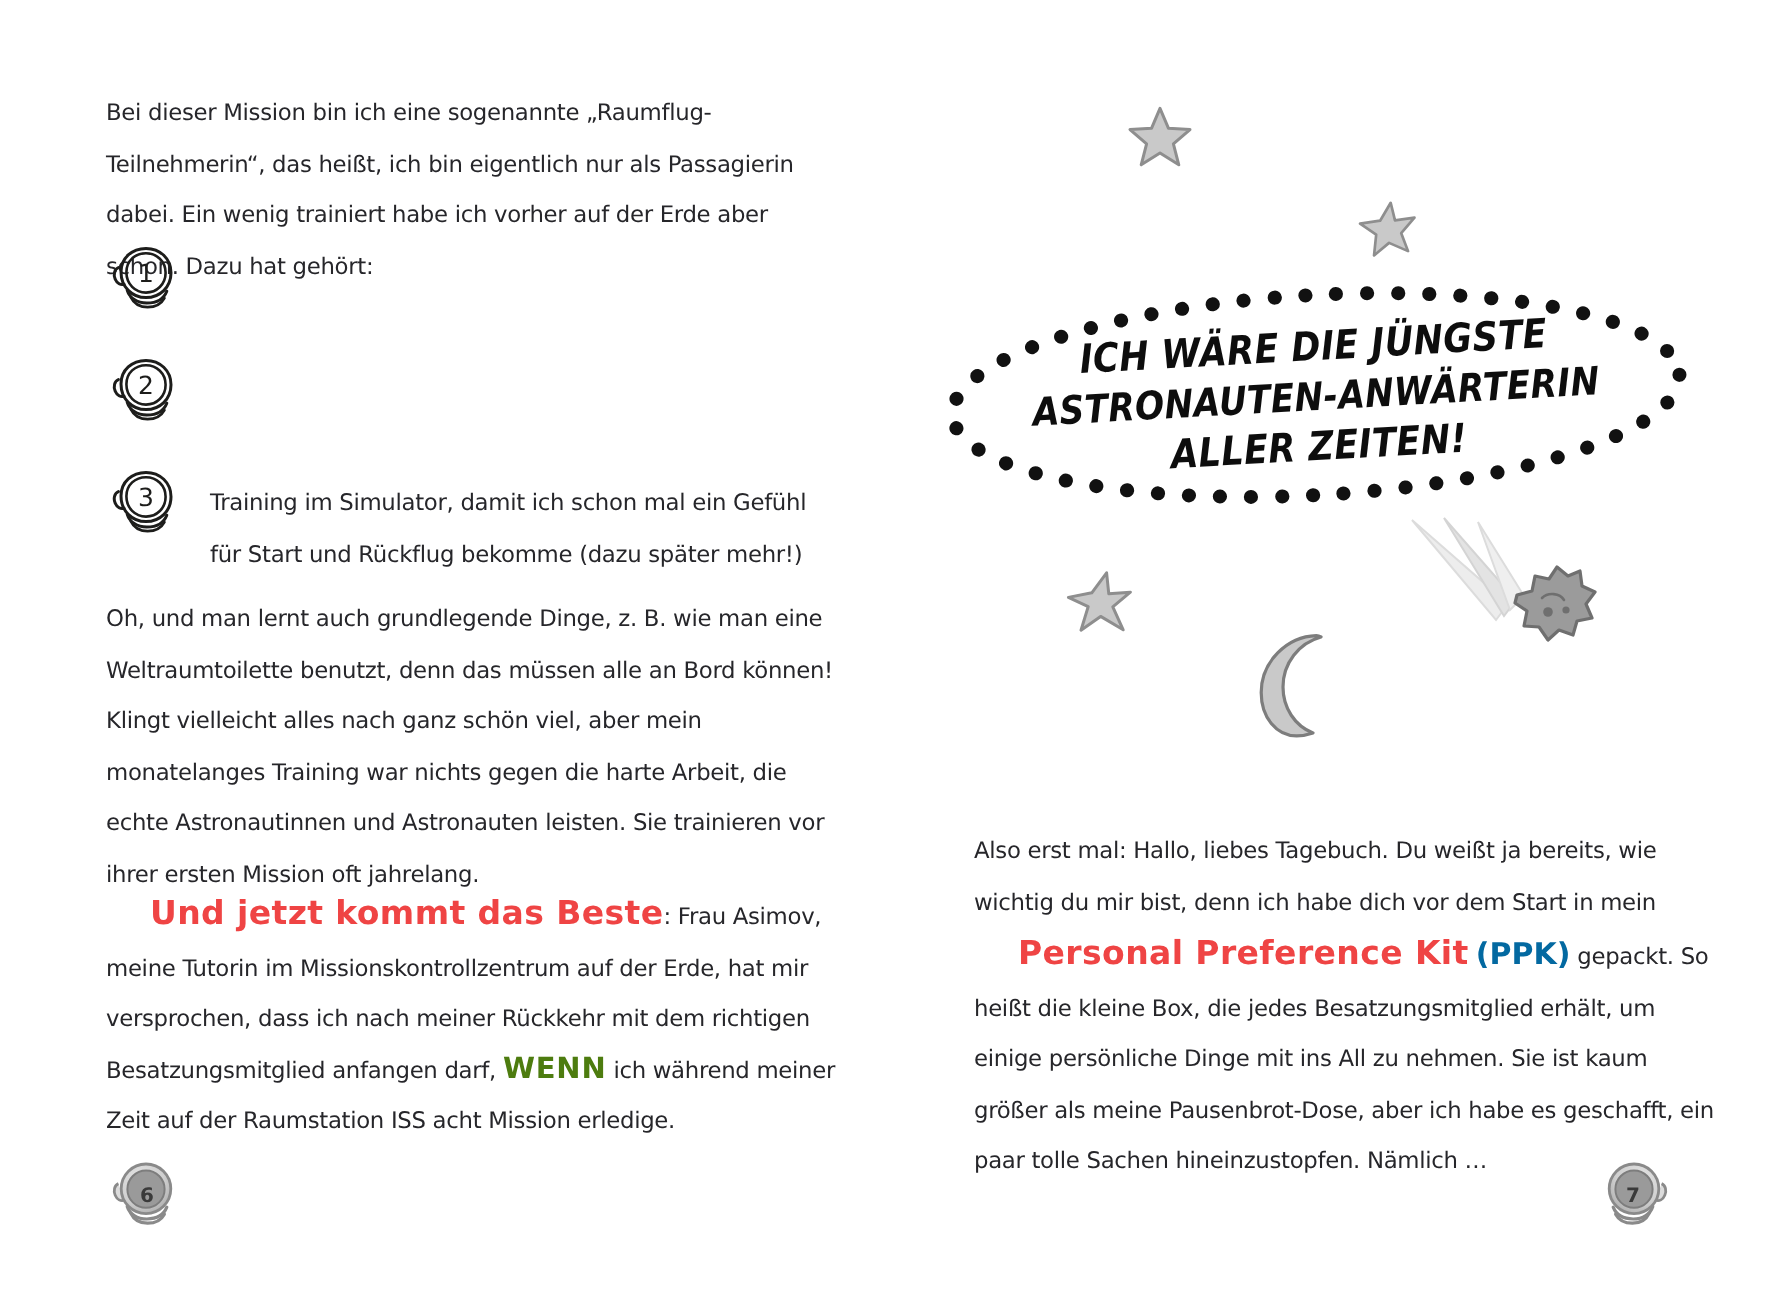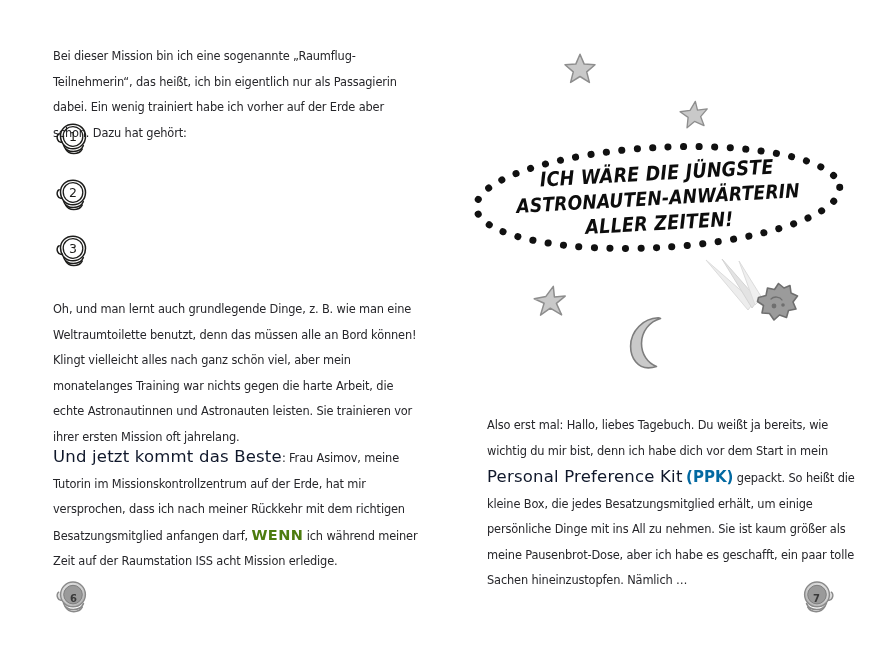--- a/index.html
+++ b/index.html
@@ -63,24 +63,25 @@
     font-size: 11.4px;
     line-height: 25.5px;
     letter-spacing: -0.15px;
     color: #26262a;
     padding-top: 1px;
   }
 
   
   .hand-bold {
     font-family: "DejaVu Sans", sans-serif;
-    font-weight: normal;
+    font-weight: bold;
     font-size: 16.5px;
     letter-spacing: 0.2px;
-    color: #0f172a;
+    color: #ef4444;
+    margin-left: 22px;
   }
   .hand-caps {
     font-family: "DejaVu Sans", sans-serif;
     font-weight: bold;
     font-size: 14.5px;
     letter-spacing: 0.4px;
     color: #4d7c0f;
   }
   .hand-mid {
     font-family: "DejaVu Sans", sans-serif;
@@ -178,20 +179,21 @@
 
     <div class="step">
       <svg class="step-badge" viewBox="0 0 40 40">
         <path d="M7.5 16 C7.5 9 13 4.2 20 4.2 C27 4.2 32.5 9.3 32.5 16.4 C32.5 23.6 27 28.8 20 28.8 C13 28.8 7.5 23.4 7.5 16 Z" fill="none" stroke="#1d1d1b" stroke-width="1.5"></path>
         <path d="M10.2 16.1 C10.2 10.4 14.6 6.6 20 6.6 C25.4 6.6 29.8 10.8 29.8 16.4 C29.8 22.2 25.4 26.3 20 26.3 C14.6 26.3 10.2 22 10.2 16.1 Z" fill="none" stroke="#1d1d1b" stroke-width="1.3"></path>
         <path d="M6.2 13.8 C4.2 14.6 3.6 17.3 4.6 19.6 C5.5 21.7 7.4 22.6 9 22.1" fill="none" stroke="#1d1d1b" stroke-width="1.5" stroke-linecap="round"></path>
         <path d="M10.6 25.2 C11.8 29 15.5 31.5 20.4 31.5 C25.4 31.5 29 29.2 30.4 25.6" fill="none" stroke="#1d1d1b" stroke-width="1.5" stroke-linecap="round"></path>
         <path d="M12.4 28.6 C13.9 31.7 17 33.6 20.8 33.6 C24.7 33.6 27.7 31.9 29.2 29.1" fill="none" stroke="#1d1d1b" stroke-width="1.4" stroke-linecap="round"></path>
         <text x="20" y="21" text-anchor="middle" font-family="DejaVu Sans, sans-serif" font-size="12.5" fill="#1d1d1b">3</text>
       </svg>
+      <div class="step-text">Training im Simulator, damit ich schon mal ein Gefühl für Start und Rückflug bekomme (dazu später mehr!)</div>
     </div>
   </div>
 
   <div class="col" style="left:53px; top:297px; width:370px;">
     <p class="para">Oh, und man lernt auch grundlegende Dinge, z. B. wie man eine Weltraumtoilette benutzt, denn das müssen alle an Bord können! Klingt vielleicht alles nach ganz schön viel, aber mein monatelanges Training war nichts gegen die harte Arbeit, die echte Astronautinnen und Astronauten leisten. Sie trainieren vor ihrer ersten Mission oft jahrelang.</p>
   </div>
 
   <div class="col" style="left:53px; top:444px; width:372px;">
     <p class="para"><span class="hand-bold">Und jetzt kommt das Beste</span><span>: Frau Asimov, meine Tutorin im Missionskontrollzentrum auf der Erde, hat mir versprochen, dass ich nach meiner Rückkehr mit dem richtigen Besatzungsmitglied anfangen darf, </span><span class="hand-caps">WENN</span><span> ich während meiner Zeit auf der Raumstation ISS acht Mission erledige.</span></p>
   </div>

